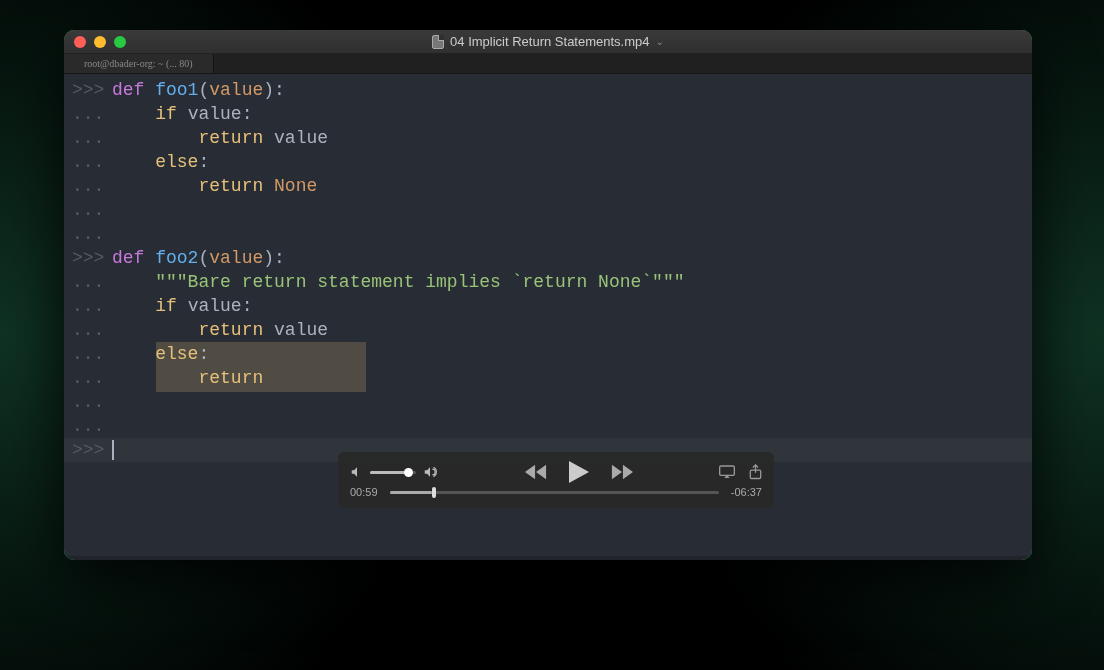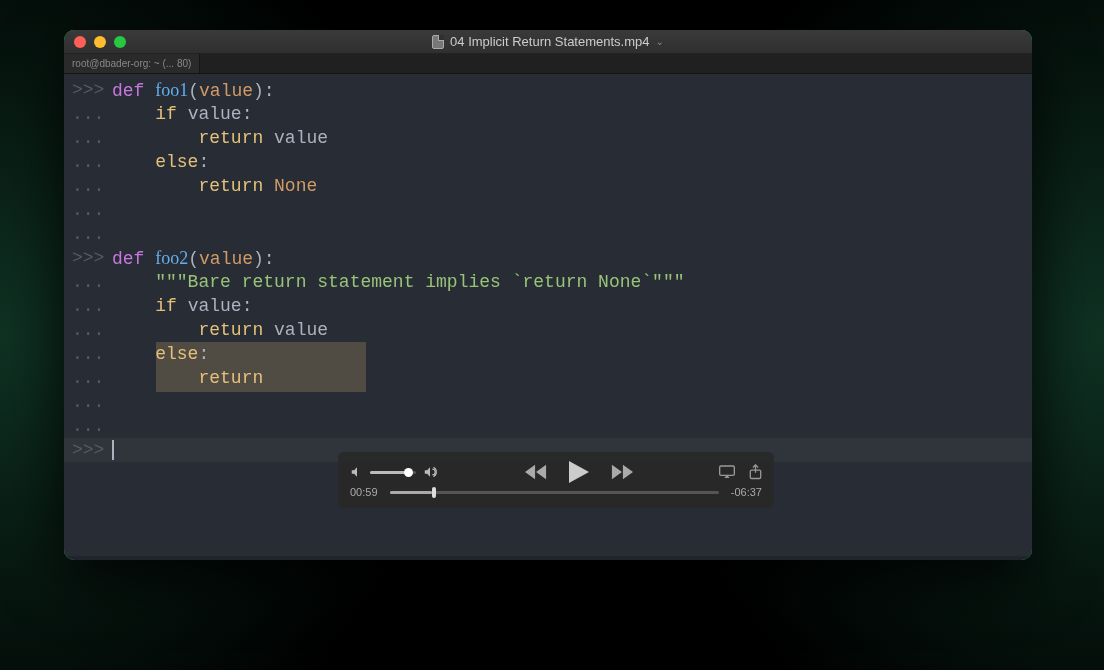--- a/index.html
+++ b/index.html
@@ -46,36 +46,36 @@
     pointer-events:none;
   }
   .file-icon{width:12px;height:14px;border:1px solid #aaa;border-radius:2px;position:relative;background:#777;}
   .file-icon::after{content:"";position:absolute;top:-1px;right:-1px;width:5px;height:5px;background:#2f2f2f;border-left:1px solid #aaa;border-bottom:1px solid #aaa;}
   .chev{color:#888;font-size:10px;}
   .tabbar{
     height:20px; background:#202020; display:flex; align-items:stretch;
     border-bottom:1px solid #151515;
   }
   .tab{
-    padding:0 8px; font-size:10px; color:#888; display:flex; align-items:center;
+    padding:0 20px; font-size:10px; color:#888; display:flex; align-items:center;
     background:#2a2a2a; border-right:1px solid #151515;
-    font-family:Liberation Sans, sans-serif;
+    font-family:Liberation Serif, serif;
   }
   .editor{
     flex:1; background:#282c34; color:#abb2bf;
     font-size:18px; line-height:24px;
     padding:4px 0 0 0;
     position:relative;
   }
   .line{display:flex; white-space:pre; height:24px; align-items:center;}
   .gutter{width:48px; text-align:left; padding-left:8px; color:#565c64;}
   .content{flex:1; position:relative;}
   .kw{color:#c678dd;}      
   .kw2{color:#e5c07b;text-align:right;}     
-  .fn{color:#61afef;font-family:Liberation Serif, serif;}      
+  .fn{color:#61afef;}      
   .arg{color:#d19a66;}     
   .op{color:#abb2bf;}
   .str{color:#98c379;}
   .plain{color:#abb2bf;}
   .none{color:#d19a66;}
   .hlbox{position:absolute; background:rgba(229,192,123,0.22);}
   .curline{background:rgba(255,255,255,0.04);}
   .cursor{display:inline-block;width:2px;height:20px;background:#abb2bf;vertical-align:middle;}
   
   .statusbar{height:4px;background:#21252b;}

